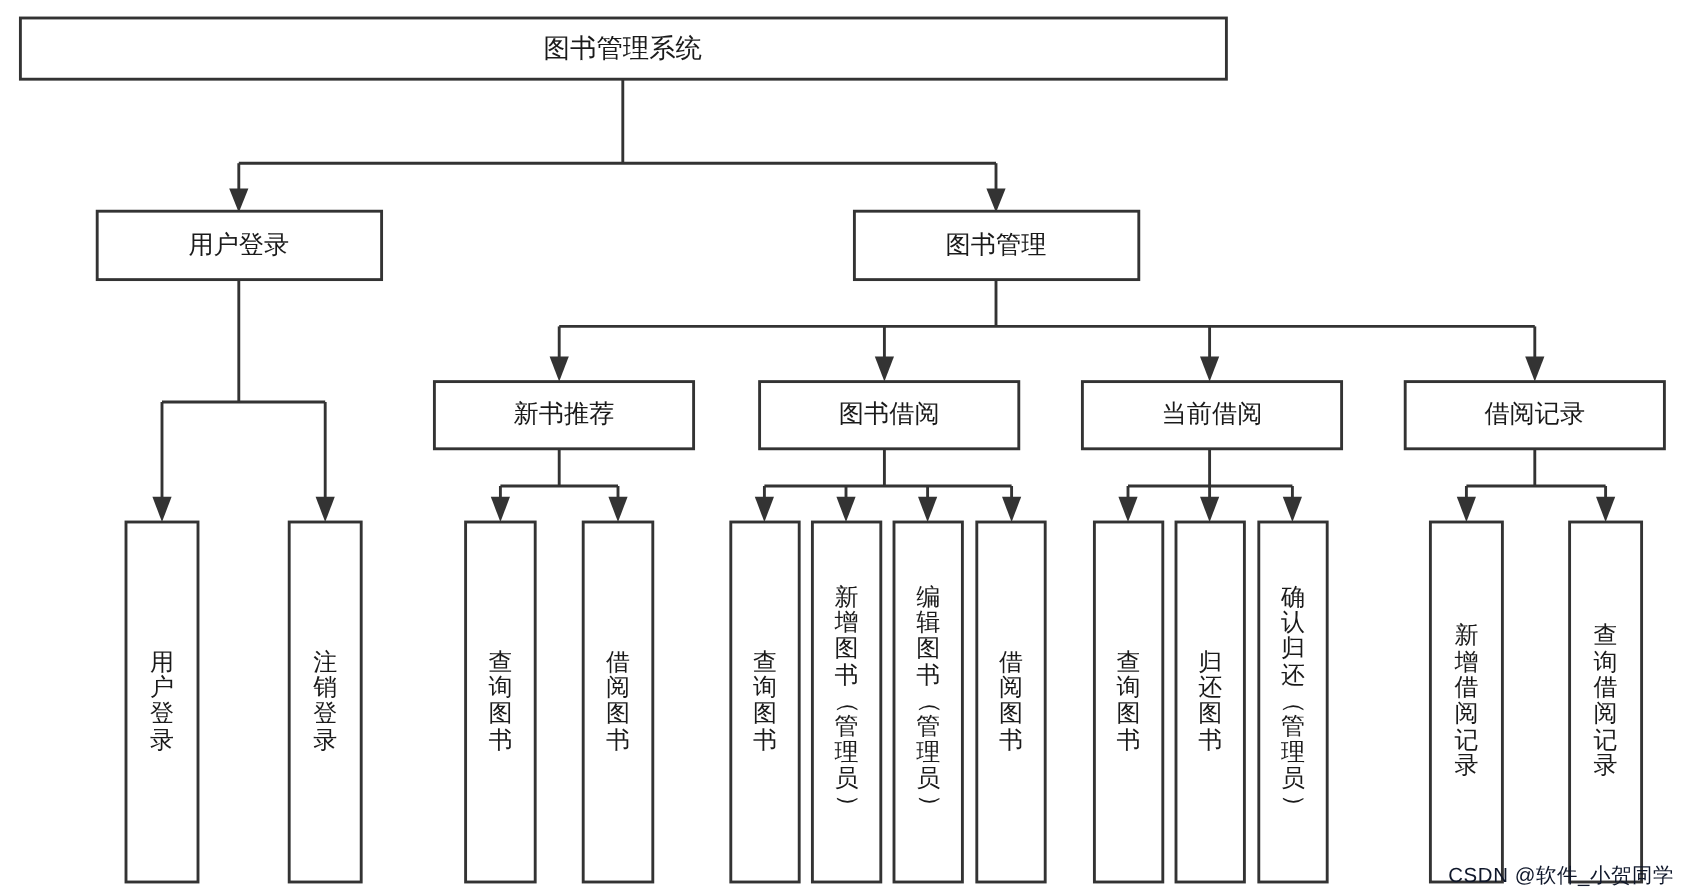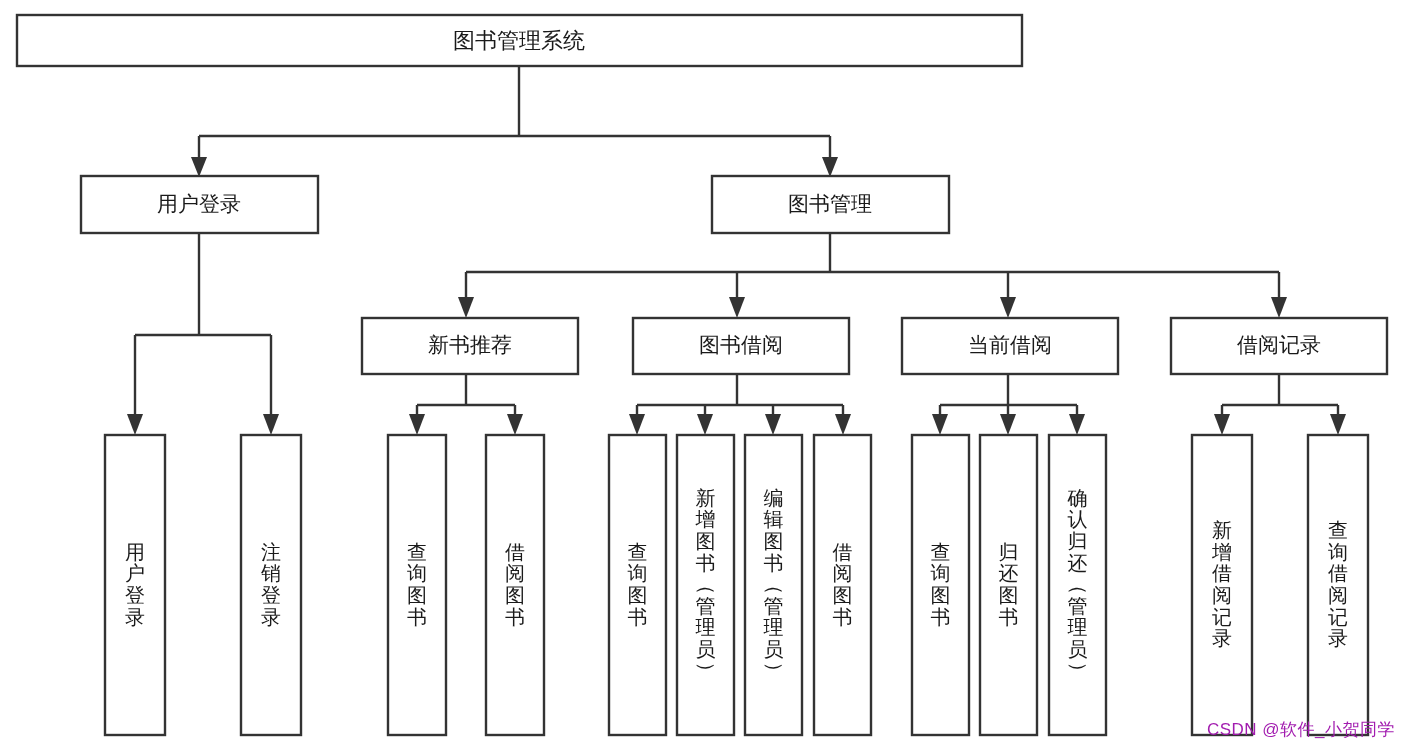--- a/index.html
+++ b/index.html
@@ -78,21 +78,21 @@
   }
   .leaf-label span.rot {
     transform: rotate(90deg);
   }
   #watermark {
     position: absolute;
     right: 10px;
     bottom: 6px;
     font-family: "Liberation Sans", "DejaVu Sans", sans-serif;
     font-size: 17px;
-    color: #a21caf;
+    color: #0f172a;
     letter-spacing: 0.5px;
     white-space: nowrap;
     pointer-events: none;
   }
 </style>
 </head>
 <body>
 
 <div id="diagram-root">
 

